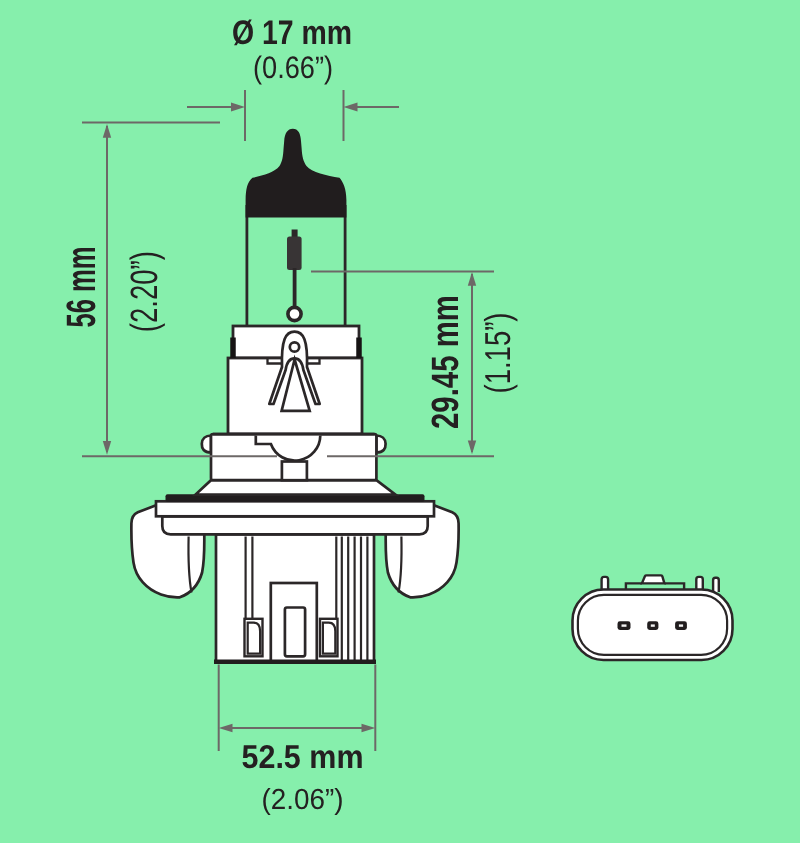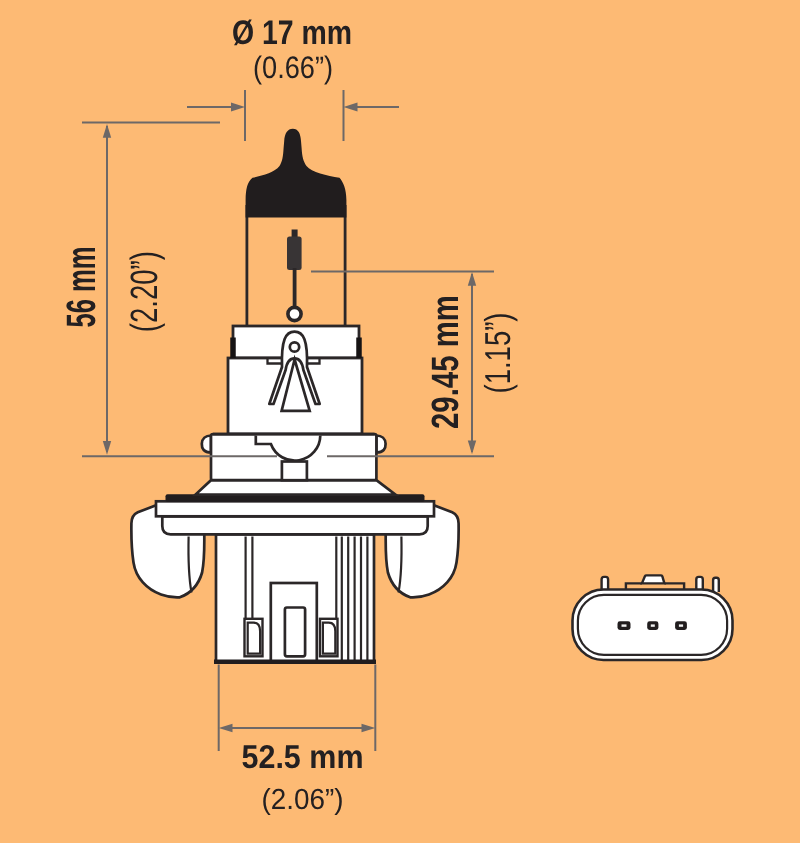--- a/index.html
+++ b/index.html
@@ -1,16 +1,16 @@
 <!DOCTYPE html>
 <html><head>
 <meta charset="utf-8">
 <style>
 html,body{margin:0;padding:0;background:#ffffff;}
-#page{width:800px;height:843px;position:relative;background:#fdba74;overflow:hidden;}
+#page{width:800px;height:843px;position:relative;background:#86efac;overflow:hidden;}
 text{font-family:"Liberation Sans",sans-serif;fill:#242021;-webkit-font-smoothing:antialiased;text-rendering:geometricPrecision;}
 .b{font-weight:bold;}
 </style>
 </head>
 <body>
 <div id="page">
 <svg width="800" height="843" viewBox="0 0 800 843">
 
 <g stroke="#2b2728" stroke-width="2.8" fill="none">
 

